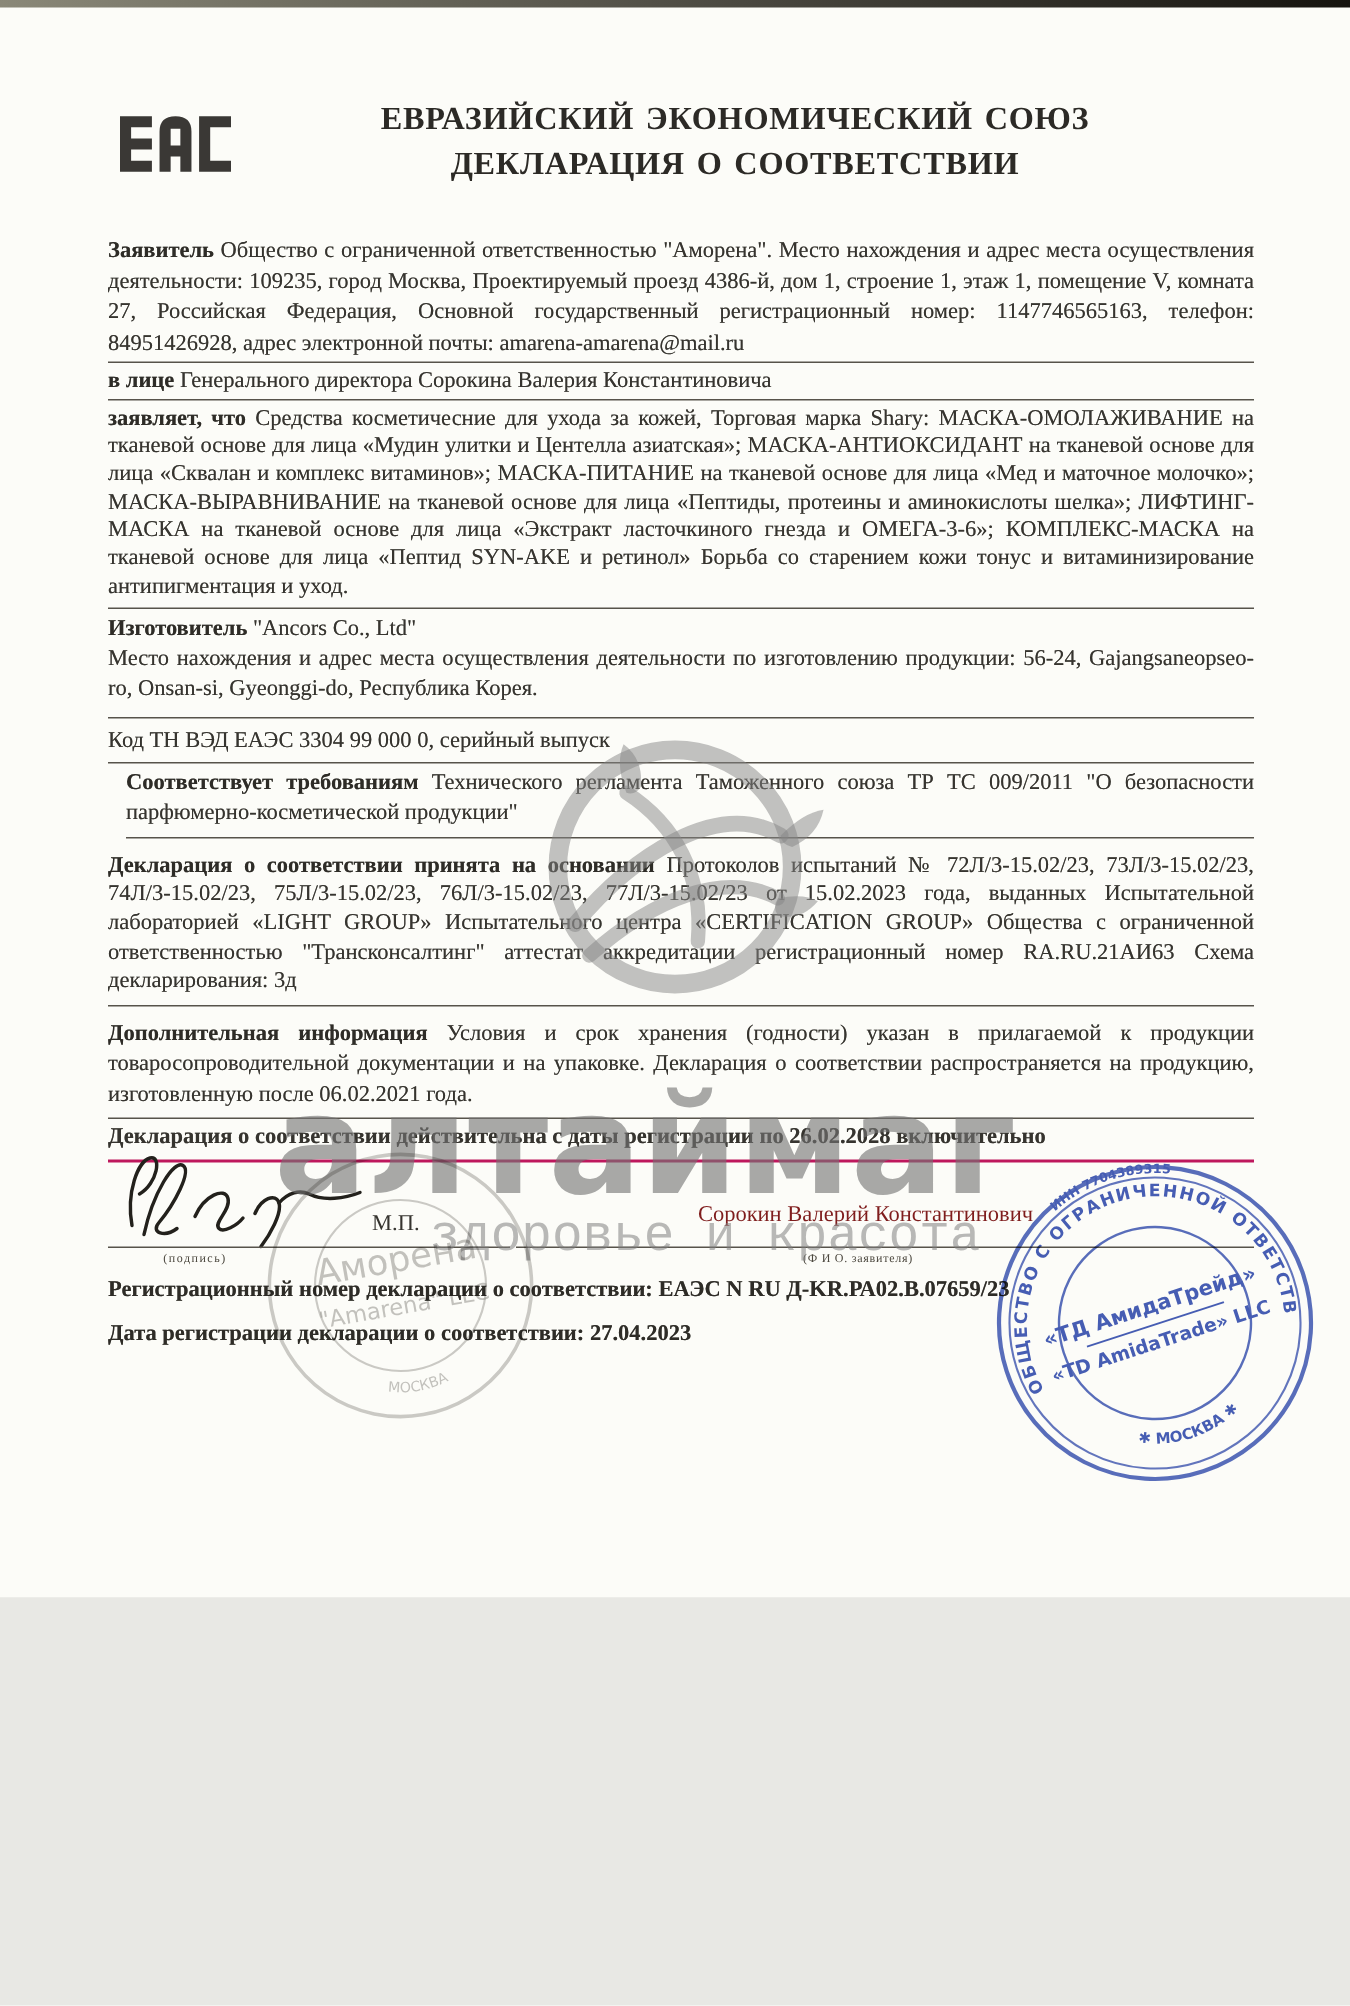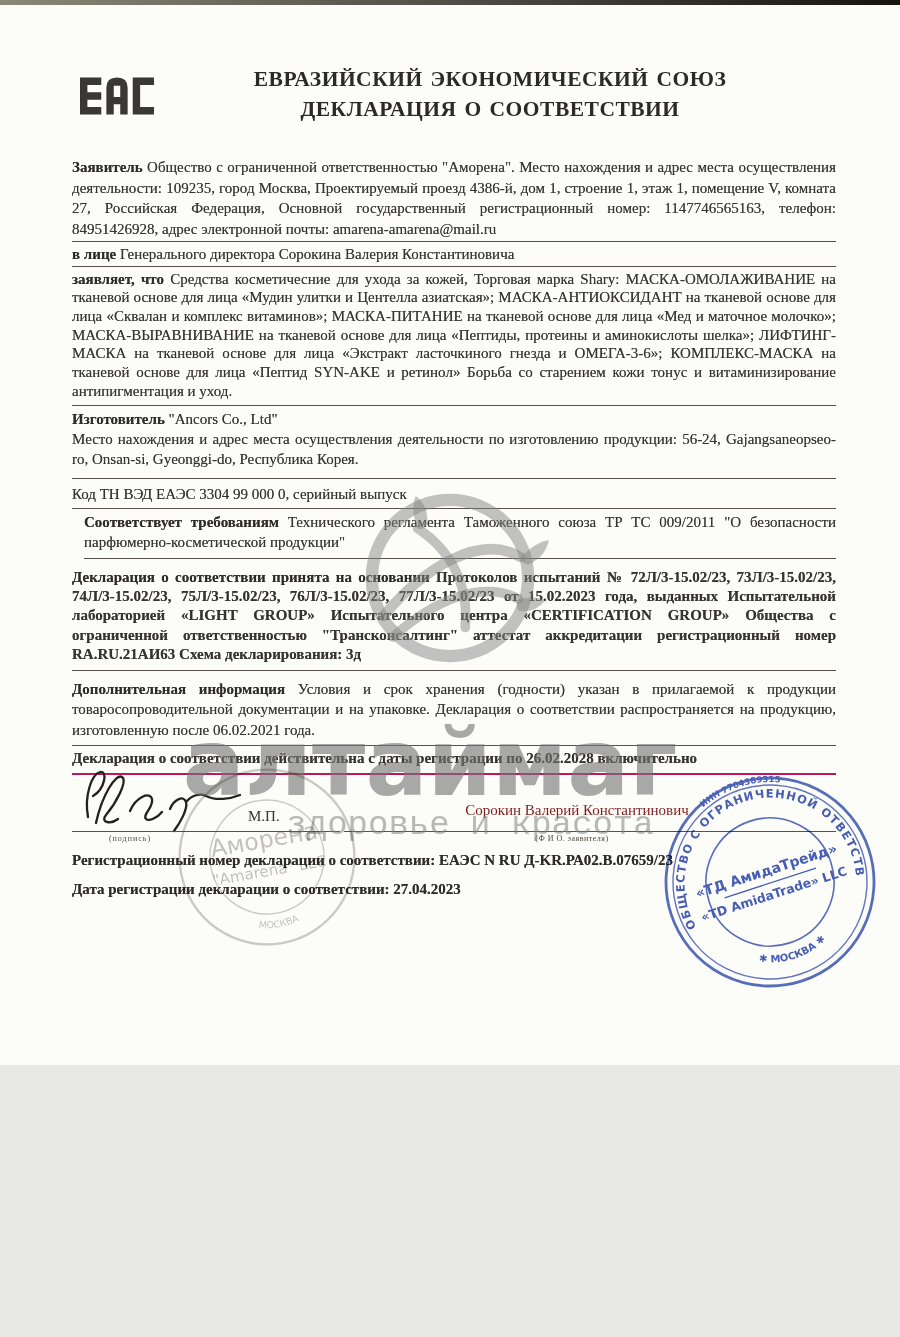--- a/index.html
+++ b/index.html
@@ -21,21 +21,21 @@
     text-shadow:0 0 .4px rgba(70,68,62,.7);}
   .sec b{color:#2e2c27;}
   .rule-b{border-bottom:1px solid #57534b;}
   .rule-t{border-top:1px solid #57534b;}
   .s-applicant{padding-bottom:2px;}
   .s-inperson{padding-top:2px;padding-bottom:1px;}
   .s-declares{padding-top:3px;line-height:18.7px;padding-bottom:5px;}
   .s-manufacturer{padding-top:3px;line-height:20px;padding-bottom:4px;}
   .s-tnved{margin-top:5px;padding-top:5px;padding-bottom:3px;}
   .s-complies{margin-top:3px;padding-bottom:5px;margin-left:12px;}
-  .s-basis{margin-top:9px;line-height:19.2px;padding-bottom:6px;font-weight:bold;}
+  .s-basis{margin-top:9px;line-height:19.2px;padding-bottom:6px;}
   .s-additional{margin-top:8px;padding-bottom:5px;}
   .s-validity{margin-top:2px;font-weight:bold;padding-bottom:4px;border-bottom:2px solid #be185d;}
 
   .sig-row{position:relative;height:64px;margin-top:6px;font-size:15px;}
   .sig-line-left{position:absolute;left:0;top:50px;width:268px;border-top:1px solid #57534b;}
   .sig-caption{position:absolute;left:2px;top:53px;width:112px;text-align:center;
     font-size:8px;letter-spacing:1px;color:#4c483f;}
   .sig-mp{position:absolute;left:176px;top:27px;font-size:15px;color:#36342f;}
   .sig-line-right{position:absolute;left:272px;top:50px;width:492px;border-top:1px solid #57534b;}
   .sig-name{position:absolute;left:330px;top:21px;width:350px;text-align:center;color:#7f1d1d;}

